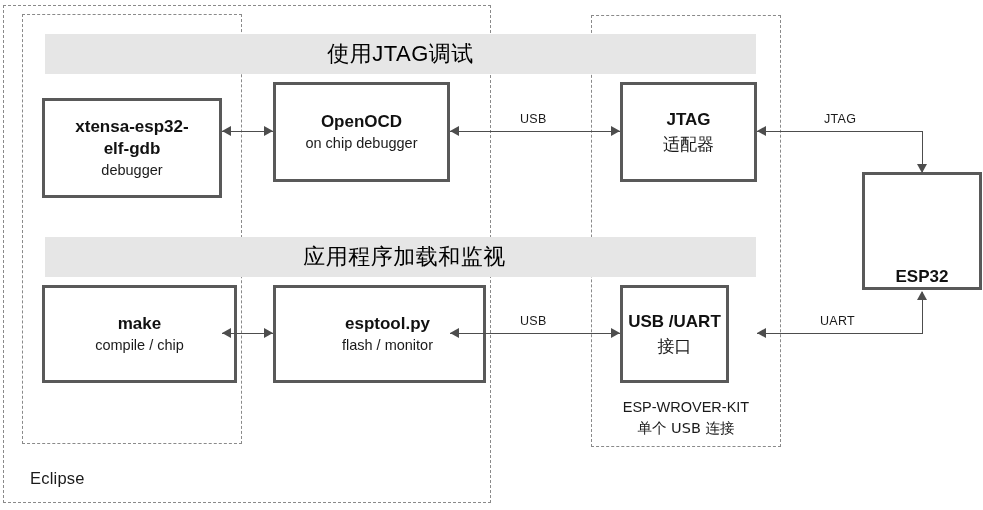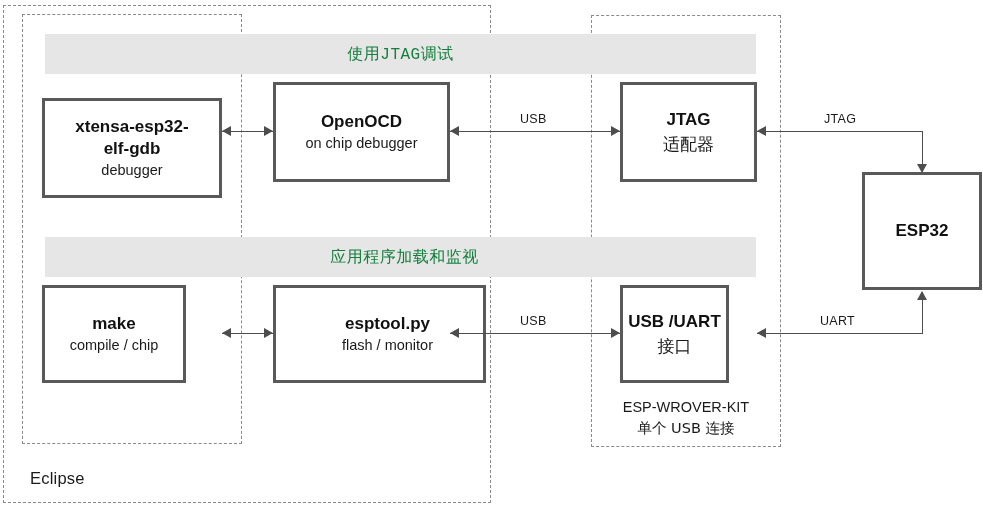--- a/index.html
+++ b/index.html
@@ -28,24 +28,24 @@
   
   .banner{
     position:absolute;
     background:#e6e6e6;
     box-sizing:border-box;
     display:flex;
     align-items:center;
     justify-content:center;
   }
   .banner span{
-    font-size:16px;
-    color:#15803d;
+    font-size:22px;
+    color:#000000;
     letter-spacing:.5px;
-    font-family:Liberation Mono, monospace;
+    font-family:Liberation Sans, sans-serif;
   }
   
   .box{
     position:absolute;
     background:#ffffff;
     border:3px solid #595959;
     box-sizing:border-box;
     display:flex;
     flex-direction:column;
     align-items:center;
@@ -120,25 +120,25 @@
   <div class="box" style="left:273px;top:82px;width:177px;height:100px;">
     <div class="t1">OpenOCD</div>
     <div class="t2">on chip debugger</div>
   </div>
 
   <div class="box" style="left:620px;top:82px;width:137px;height:100px;">
     <div class="t1">JTAG</div>
     <div class="t2 cjk">适配器</div>
   </div>
 
-  <div class="box" style="left:862px;top:172px;width:120px;height:118px;">
+  <div class="box" style="left:862px;top:172px;width:120px;height:118px;justify-content:flex-end;">
     <div class="t1">ESP32</div>
   </div>
 
-  <div class="box" style="left:42px;top:285px;width:144px;height:98px;">
+  <div class="box" style="left:42px;top:285px;width:195px;height:98px;">
     <div class="t1">make</div>
     <div class="t2">compile / chip</div>
   </div>
 
   <div class="box" style="left:273px;top:285px;width:213px;height:98px;padding-left:16px;">
     <div class="t1">esptool.py</div>
     <div class="t2">flash / monitor</div>
   </div>
 
   <div class="box" style="left:620px;top:285px;width:109px;height:98px;">

